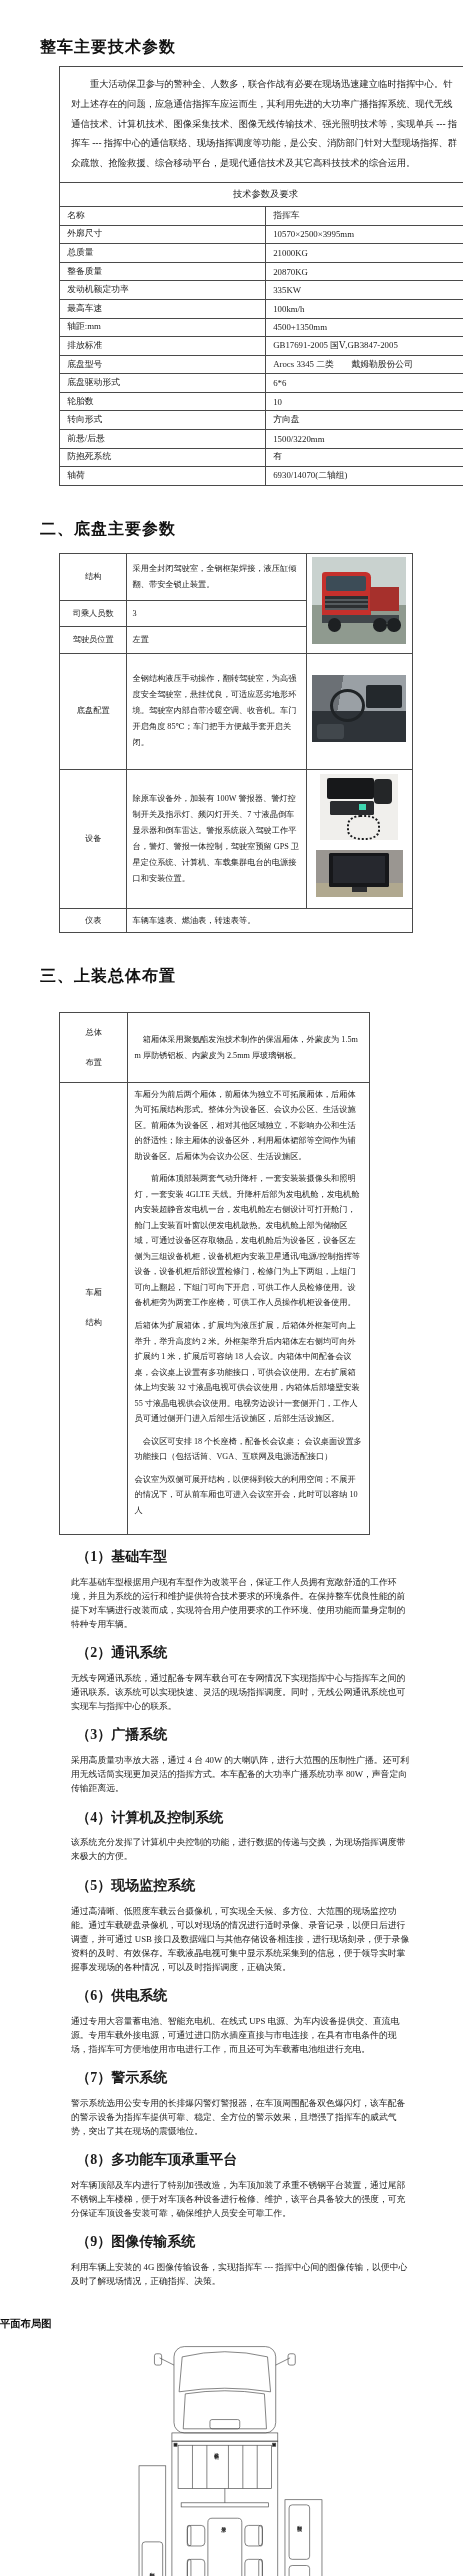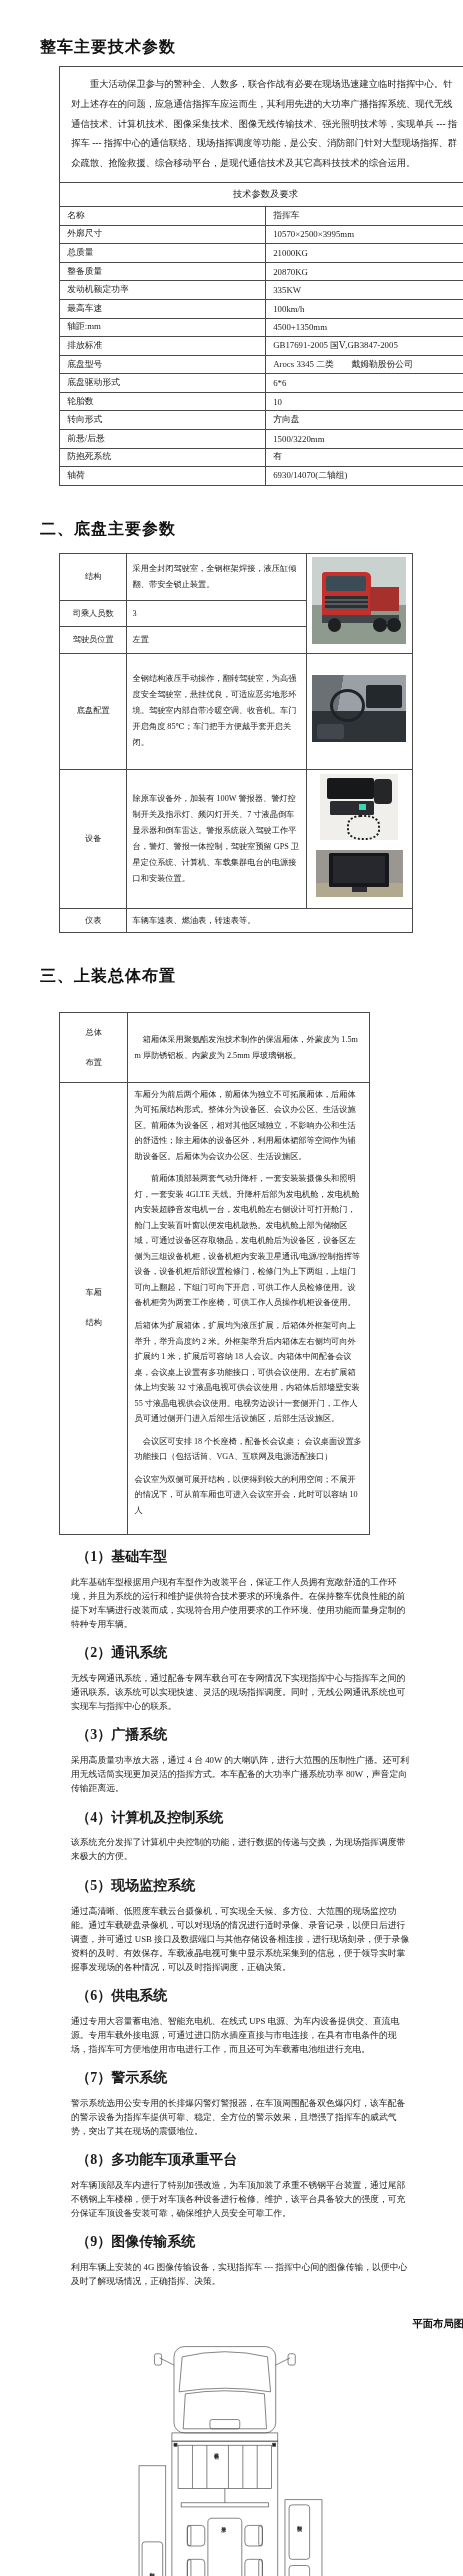--- a/index.html
+++ b/index.html
@@ -28,21 +28,21 @@
   .t3 .lbl span{display:inline-block;width:20.6px;line-height:30px;}
   .t3 p{margin:0 0 7.2px 0;}
   .t3 p:last-child{margin-bottom:11px;}
   .ind2{text-indent:2em;}
   .ind1{text-indent:1em;}
   
   .sub{margin:0 54px 0 71px;}
   .sub h4{font-size:14px;font-weight:700;margin:13.4px 0 0 5.2px;}
   .sub p{font-size:8.8px;line-height:14px;margin:8.8px 0 0 0;}
   .ctitle{font-family:"Liberation Sans","DejaVu Sans",sans-serif;font-weight:700;
-          font-size:10.3px;text-align:right;margin:0;color:#111;}
+          font-size:10.3px;text-align:left;margin:0;color:#111;}
   
   .ph{position:relative;overflow:hidden;display:inline-block;background:#c9c9c9;}
   .ph div{position:absolute;}
   
   .plan{position:relative;width:185px;height:373px;margin:10.3px 0 0 138px;}
   .vlabel{position:absolute;writing-mode:vertical-rl;text-orientation:upright;
           font-size:5.2px;letter-spacing:0.5px;color:#222;line-height:6.2px;}
 </style>
 </head>
 <body>

